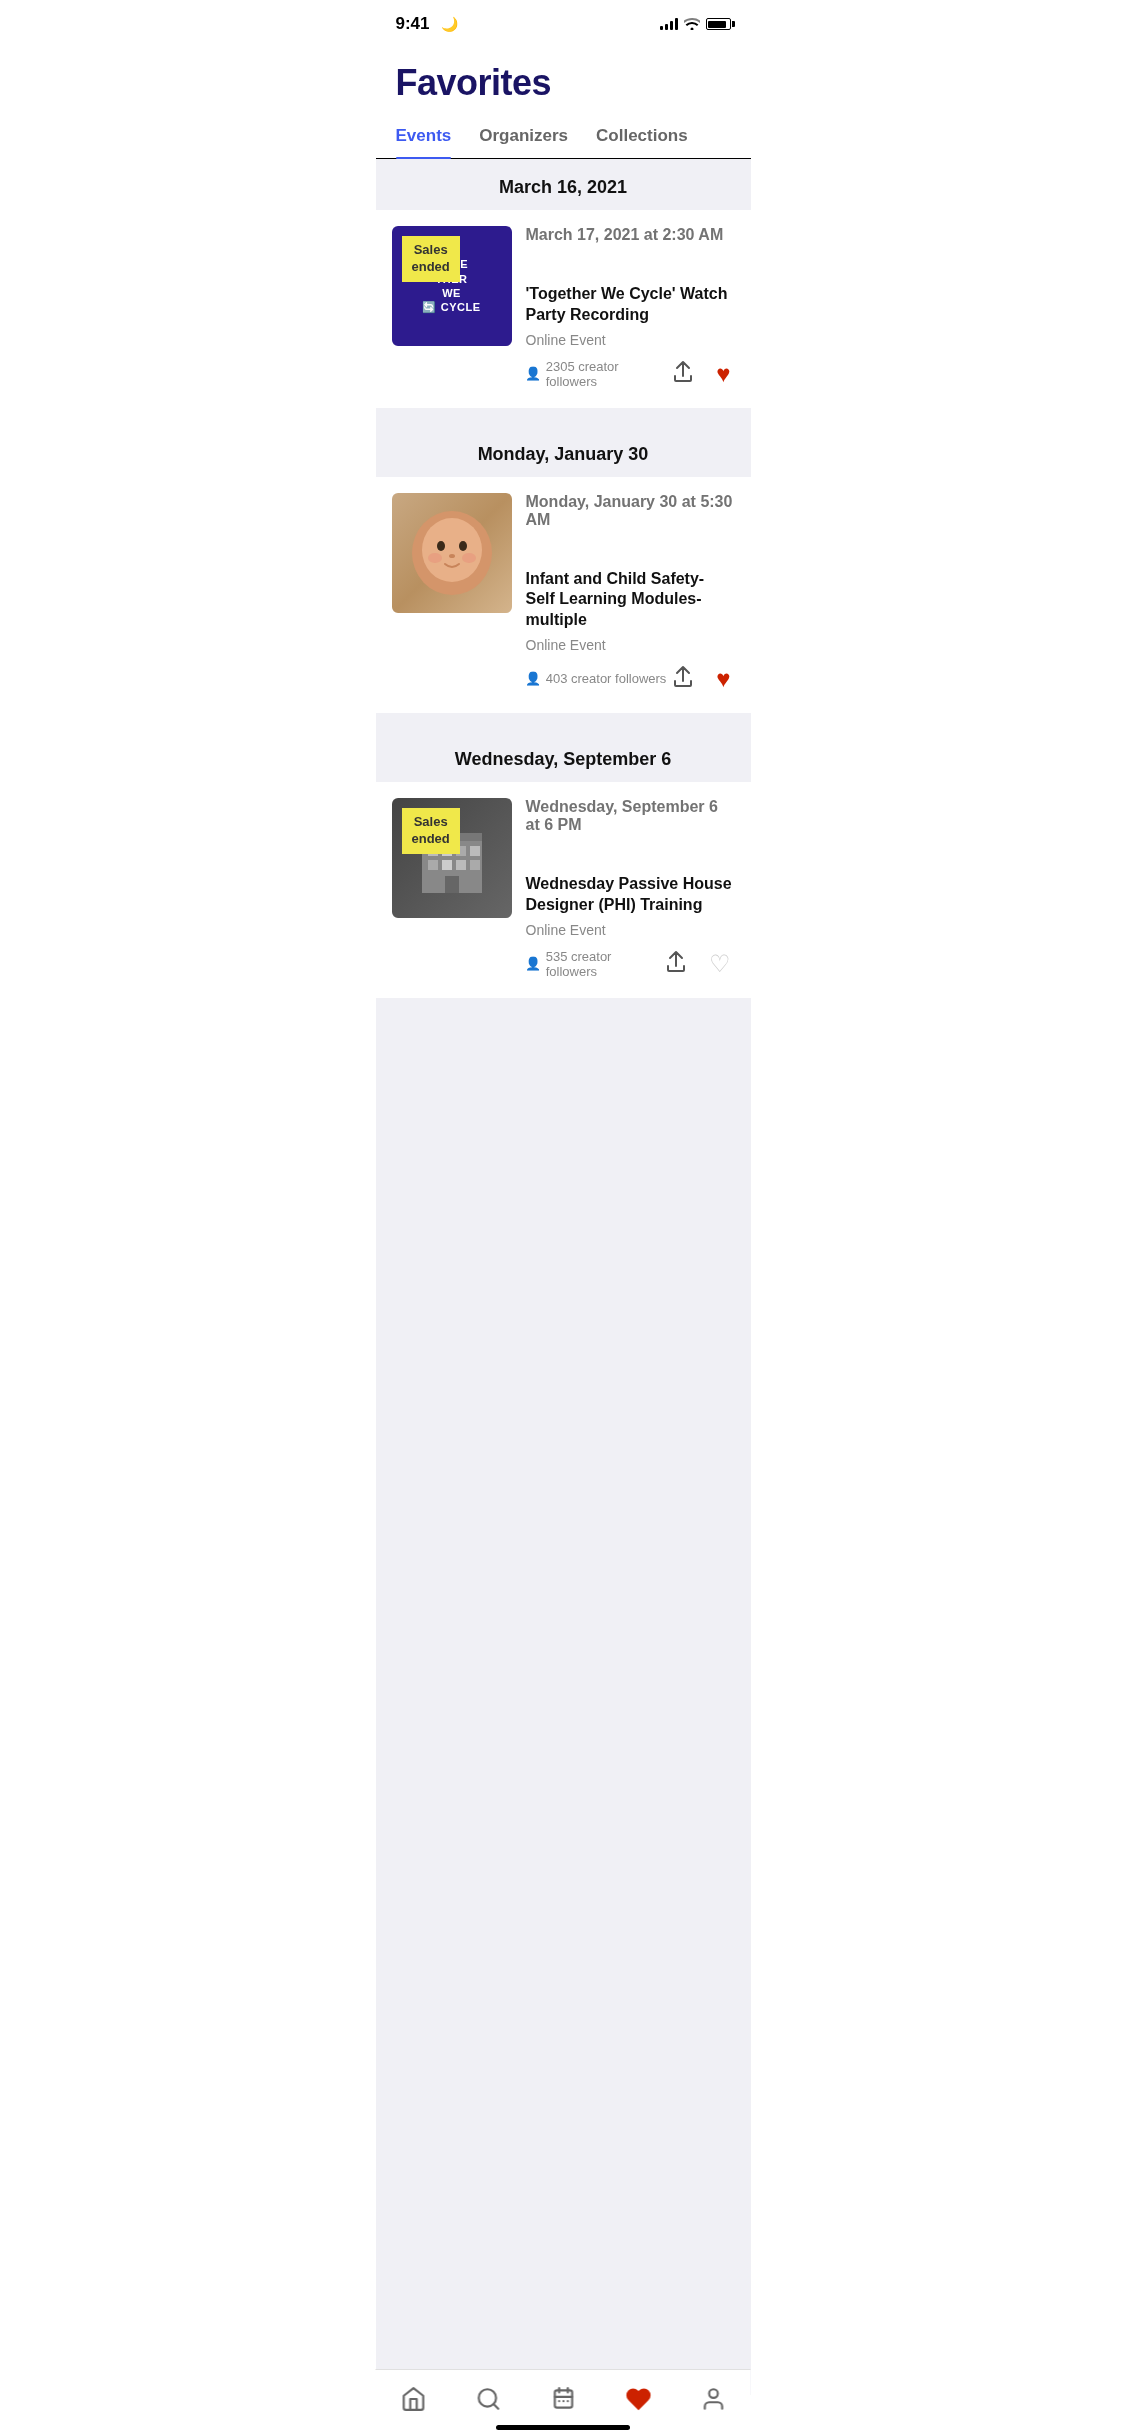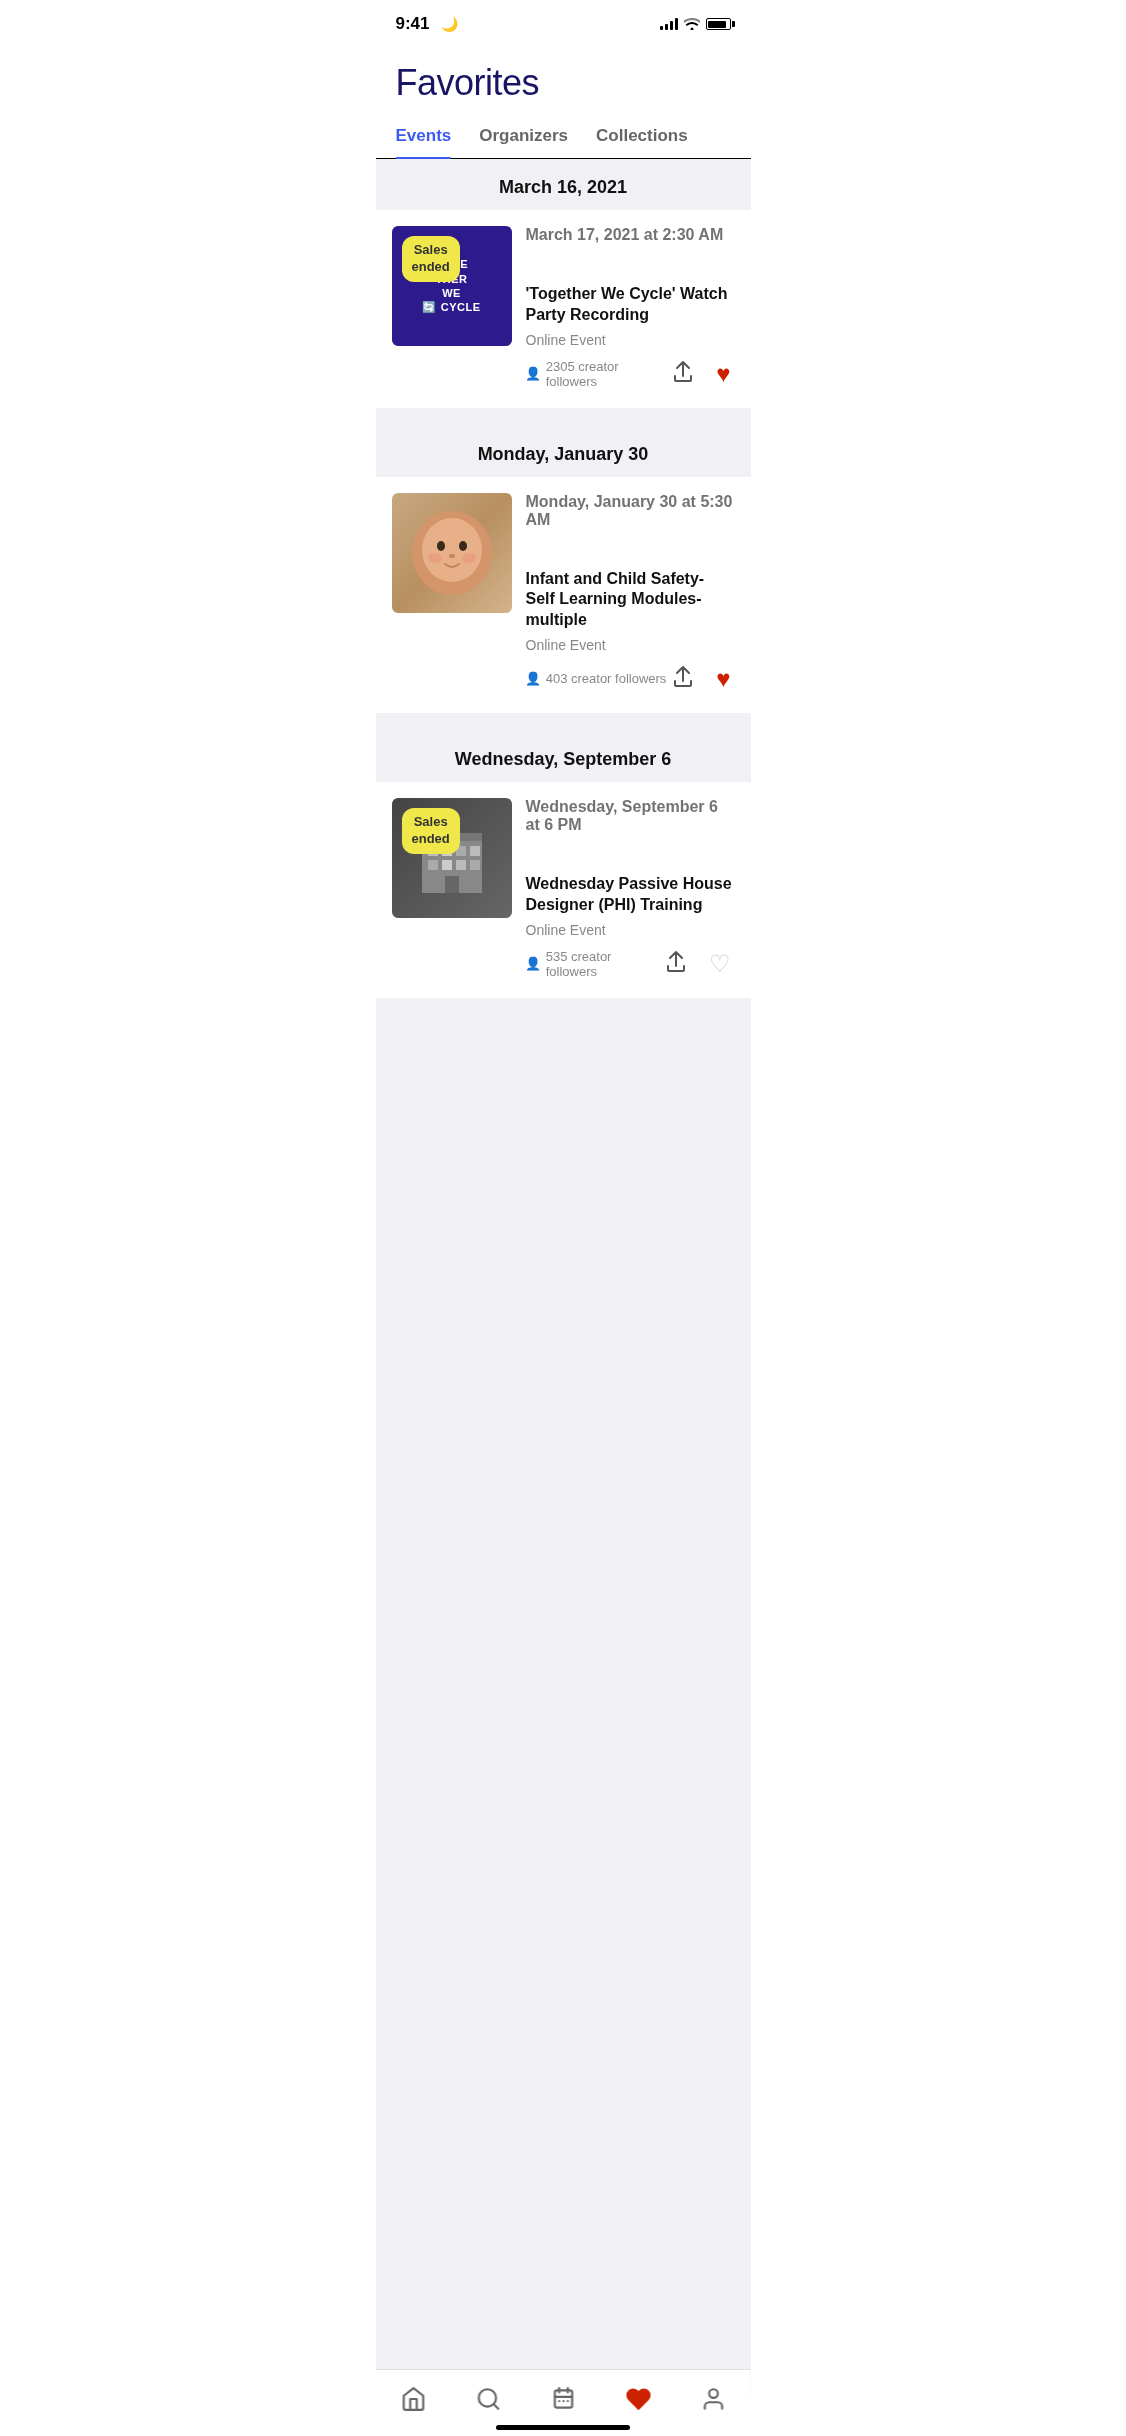--- a/index.html
+++ b/index.html
@@ -76,21 +76,21 @@
       border-radius: 1px;
     }
 
     
     .header {
       padding: 20px 20px 10px;
       background: #fff;
     }
     .page-title {
       font-size: 36px;
-      font-weight: 400;
+      font-weight: 700;
       color: #1a1464;
       letter-spacing: -0.5px;
     }
 
     
     .tabs {
       display: flex;
       padding: 0 20px;
       background: #fff;
       border-bottom: 1px solid #000000;
@@ -185,21 +185,21 @@
     }
     .sales-ended-badge {
       position: absolute;
       top: 10px;
       left: 10px;
       background: #f0e84a;
       color: #333;
       font-size: 13px;
       font-weight: 700;
       padding: 6px 10px;
-      border-radius: 12px;
+      border-radius: 0;
       text-align: center;
       line-height: 1.3;
       z-index: 2;
     }
     .event-info {
       flex: 1;
     }
     .event-date-time {
       font-size: 16px;
       font-weight: 600;

